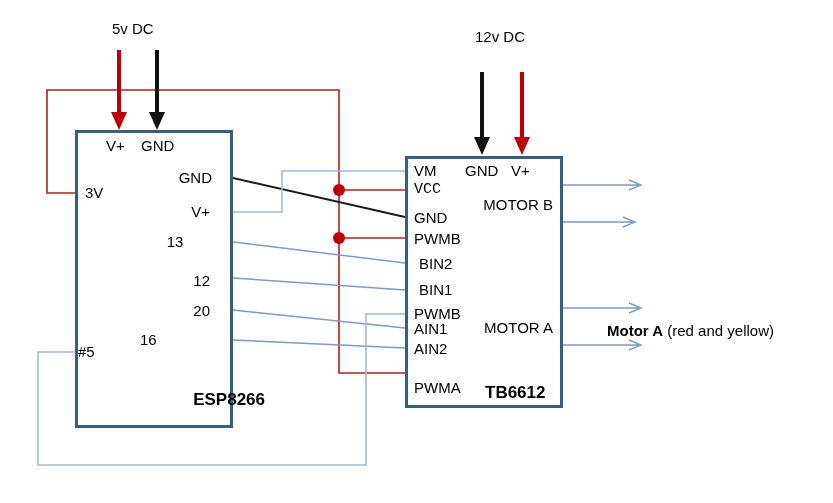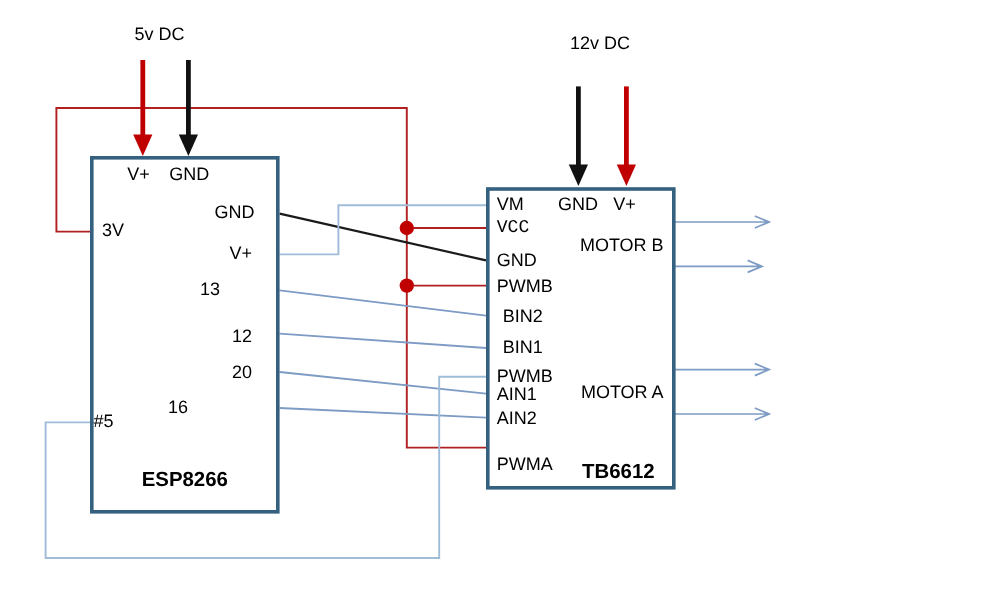--- a/index.html
+++ b/index.html
@@ -7,21 +7,21 @@
     position:relative;width:833px;height:503px;background:#ffffff;
     font-family:"Liberation Sans","DejaVu Sans",sans-serif;
     color:#000;overflow:hidden;
   }
   .wires{position:absolute;left:0;top:0;width:833px;height:503px;}
   .chipbox{position:absolute;border:3px solid #35607f;background:transparent;box-sizing:border-box;}
   .lbl{position:absolute;font-size:15px;line-height:16px;white-space:nowrap;}
   .chipname{position:absolute;font-size:17px;font-weight:bold;white-space:nowrap;}
   .motortext{position:absolute;font-size:15px;white-space:nowrap;}
   .motortext .mb{font-weight:bold;}
-  .center{text-align:center;}
+  .center{text-align:right;padding-left:32px;}
 </style>
 </head>
 <body>
 
 <div class="canvas">
 
   <svg class="wires" viewBox="0 0 833 503" xmlns="http://www.w3.org/2000/svg">
 
     <path d="M76,193 L47,193 L47,90 L339,90 L339,373 L405,373" fill="none" stroke="#b02020" stroke-width="1.6"></path>
 
@@ -86,14 +86,15 @@
   <div class="lbl" style="left:419px;top:256px;">BIN2</div>
   <div class="lbl" style="left:419px;top:282px;text-align:right;">BIN1</div>
   <div class="lbl" style="left:414px;top:306px;">PWMB</div>
   <div class="lbl" style="left:414px;top:321px;">AIN1</div>
   <div class="lbl" style="left:414px;top:341px;">AIN2</div>
   <div class="lbl" style="left:414px;top:380px;">PWMA</div>
   <div class="lbl" style="left:420px;top:197px;width:133px;text-align:right;">MOTOR B</div>
   <div class="lbl" style="left:420px;top:320px;width:133px;text-align:right;">MOTOR A</div>
   <div class="chipname" style="left:454px;top:383px;margin-left:31px;">TB6612</div>
 
+  <div class="motortext" style="left:607px;top:322px;"><span class="mb">Motor A</span><span> (red and yellow)</span></div>
 
 </div>
 
 </body></html>

